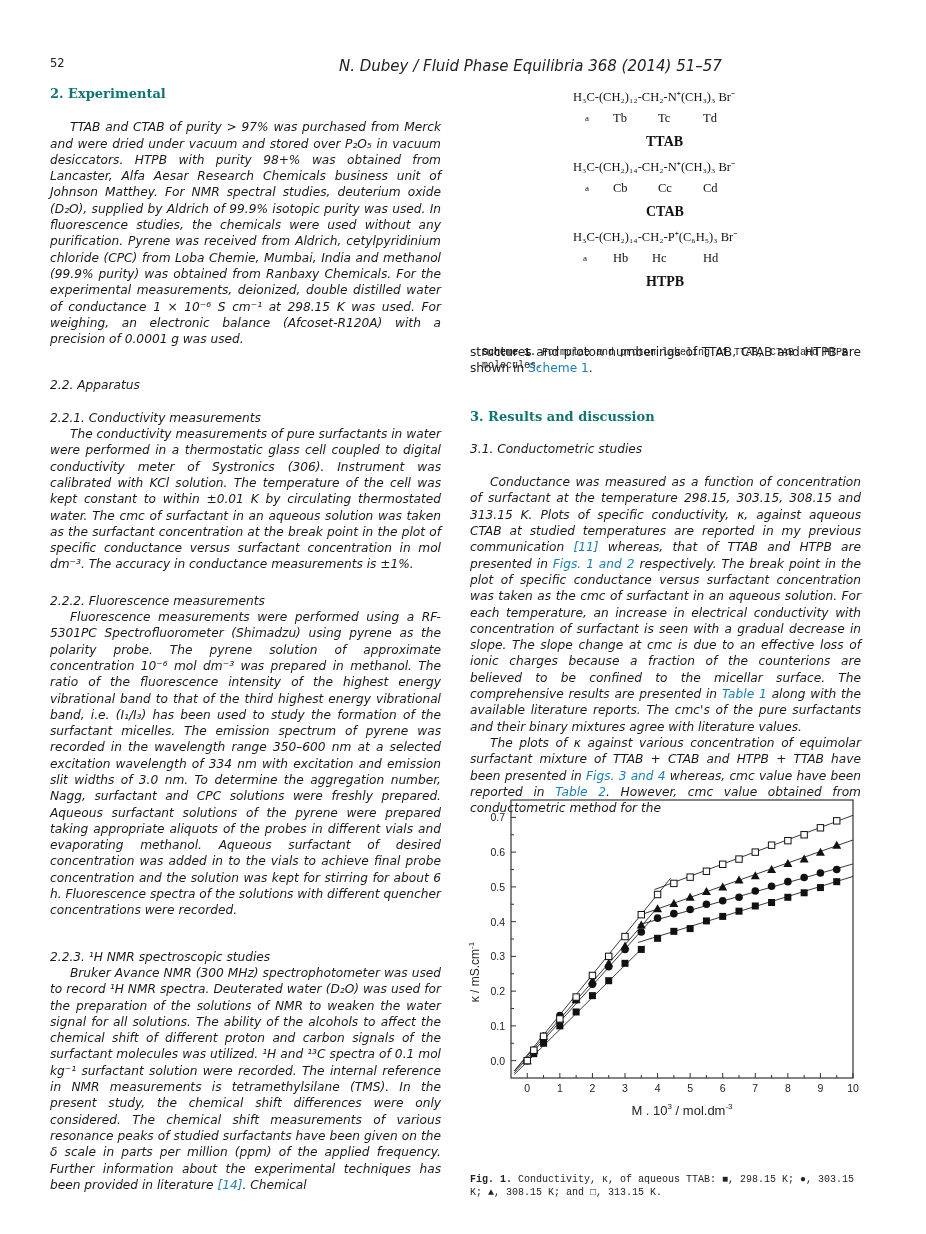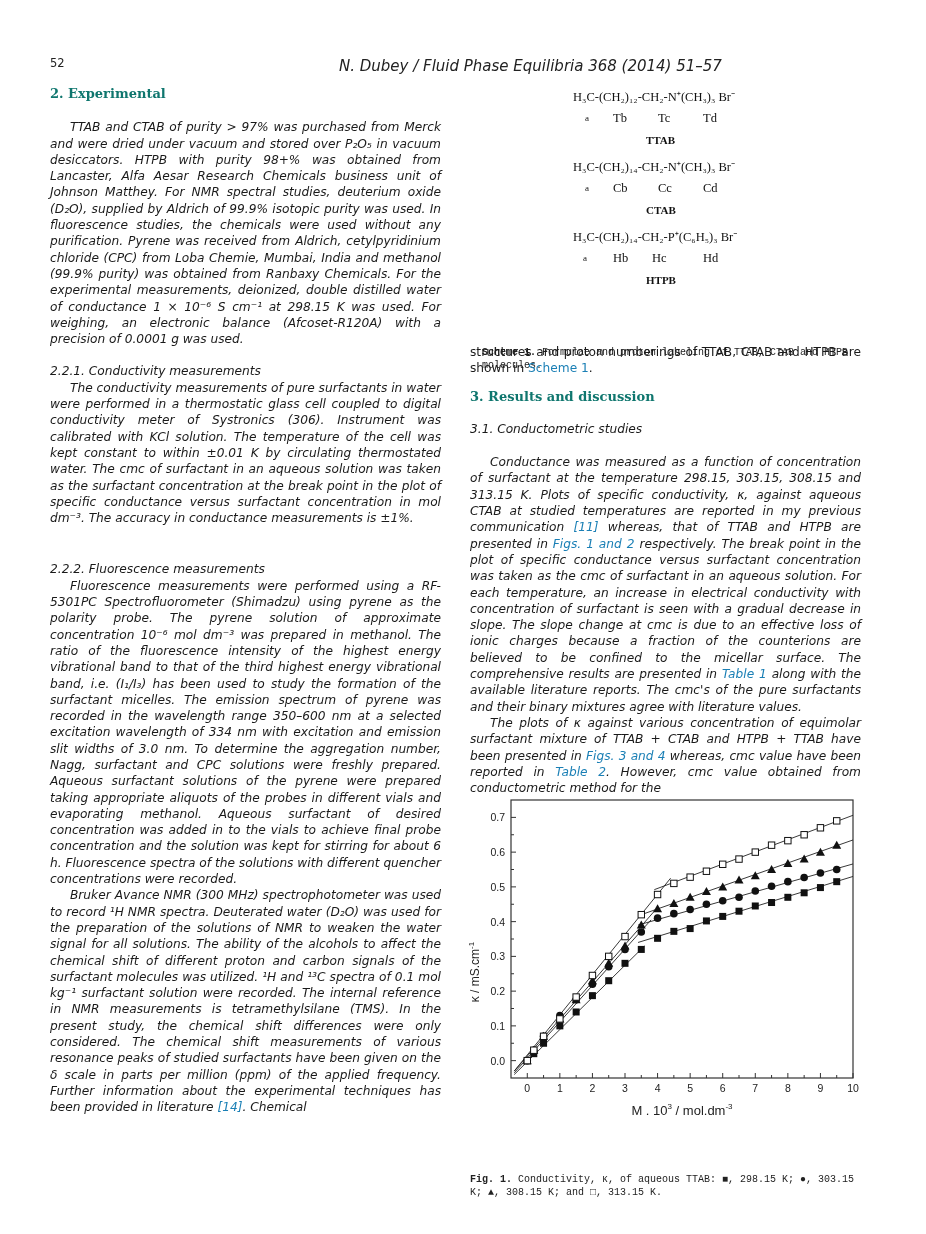--- a/index.html
+++ b/index.html
@@ -11,38 +11,40 @@
   .col { font-family: "DejaVu Sans", sans-serif; font-size: 12.2px; line-height: 16.3px; text-align: justify; color: #1a1a1a; }
   .left { left: 50px; width: 391px; }
   .right { left: 470px; width: 391px; }
   h2.sec { margin: 0; font-family: "DejaVu Serif", serif; font-weight: bold; font-size: 13px; color: #0f766e; }
   h3.sub { margin: 0; font-style: italic; font-weight: normal; font-size: 12.2px; font-family: "DejaVu Sans", sans-serif; }
   p { margin: 0; }
   .indent { text-indent: 20px; font-style: italic; }
   .link { color: #1a7fb5; }
   .scheme { left: 540px; width: 300px; font-family: "Liberation Serif", serif; font-size: 12.5px; text-align: left; color: #111; }
   .scheme .row { position: absolute; white-space: nowrap; }
-  .scheme .bold { font-weight: bold; font-size: 11px; }
+  .scheme .bold { font-weight: bold; font-size: 14px; }
   .caption { font-family: Liberation Mono, monospace; font-size: 10px; line-height: 13px; color: #222; margin-top: 40px; }
   .caption b { font-weight: bold; }
   svg text { font-family: "Liberation Sans", sans-serif; }
 </style>
 </head>
 <body>
 
 <div class="abs running pagenum">52</div>
 <div class="abs running" style="left:339px;">N. Dubey / Fluid Phase Equilibria 368 (2014) 51–57</div>
 
 <div class="abs col left" style="top:86px;">
   <h2 class="sec">2.  Experimental</h2>
   <p class="indent" style="margin-top:17px;">TTAB and CTAB of purity &gt; 97% was purchased from Merck and were dried under vacuum and stored over P₂O₅ in vacuum desiccators. HTPB with purity 98+% was obtained from Lancaster, Alfa Aesar Research Chemicals business unit of Johnson Matthey. For NMR spectral studies, deuterium oxide (D₂O), supplied by Aldrich of 99.9% isotopic purity was used. In fluorescence studies, the chemicals were used without any purification. Pyrene was received from Aldrich, cetylpyridinium chloride (CPC) from Loba Chemie, Mumbai, India and methanol (99.9% purity) was obtained from Ranbaxy Chemicals. For the experimental measurements, deionized, double distilled water of conductance 1 × 10⁻⁶ S cm⁻¹ at 298.15 K was used. For weighing, an electronic balance (Afcoset-R120A) with a precision of 0.0001 g was used.</p>
+  <h3 class="sub" style="margin-top:30px;">2.2.  Apparatus</h3>
   <h3 class="sub" style="margin-top:16px;">2.2.1.  Conductivity measurements</h3>
   <p class="indent">The conductivity measurements of pure surfactants in water were performed in a thermostatic glass cell coupled to digital conductivity meter of Systronics (306). Instrument was calibrated with KCl solution. The temperature of the cell was kept constant to within ±0.01 K by circulating thermostated water. The cmc of surfactant in an aqueous solution was taken as the surfactant concentration at the break point in the plot of specific conductance versus surfactant concentration in mol dm⁻³. The accuracy in conductance measurements is ±1%.</p>
-  <h3 class="sub" style="margin-top:35px;">2.2.2.  Fluorescence measurements</h3>
+  <h3 class="sub" style="margin-top:20px;">2.2.2.  Fluorescence measurements</h3>
   <p class="indent">Fluorescence measurements were performed using a RF-5301PC Spectrofluorometer (Shimadzu) using pyrene as the polarity probe. The pyrene solution of approximate concentration 10⁻⁶ mol dm⁻³ was prepared in methanol. The ratio of the fluorescence intensity of the highest energy vibrational band to that of the third highest energy vibrational band, i.e. (I₁/I₃) has been used to study the formation of the surfactant micelles. The emission spectrum of pyrene was recorded in the wavelength range 350–600 nm at a selected excitation wavelength of 334 nm with excitation and emission slit widths of 3.0 nm. To determine the aggregation number, Nagg, surfactant and CPC solutions were freshly prepared. Aqueous surfactant solutions of the pyrene were prepared taking appropriate aliquots of the probes in different vials and evaporating methanol. Aqueous surfactant of desired concentration was added in to the vials to achieve final probe concentration and the solution was kept for stirring for about 6 h. Fluorescence spectra of the solutions with different quencher concentrations were recorded.</p>
+  <h3 class="sub" style="margin-top:30px;">2.2.3.  ¹H NMR spectroscopic studies</h3>
   <p class="indent"><span>Bruker Avance NMR (300 MHz) spectrophotometer was used to record ¹H NMR spectra. Deuterated water (D₂O) was used for the preparation of the solutions of NMR to weaken the water signal for all solutions. The ability of the alcohols to affect the chemical shift of different proton and carbon signals of the surfactant molecules was utilized. ¹H and ¹³C spectra of 0.1 mol kg⁻¹ surfactant solution were recorded. The internal reference in NMR measurements is tetramethylsilane (TMS). In the present study, the chemical shift differences were only considered. The chemical shift measurements of various resonance peaks of studied surfactants have been given on the δ scale in parts per million (ppm) of the applied frequency. Further information about the experimental techniques has been provided in literature </span><span class="link">[14]</span><span>. Chemical</span></p>
 </div>
 
 <div class="abs scheme" style="top:88px; height:210px;">
   <div class="row" style="left:33px; top:0;">H₃C-(CH₂)₁₂-CH₂-N⁺(CH₃)₃   Br⁻</div>
   <div class="row" style="left:45px; top:25px; font-size:9px;">a</div>
   <div class="row" style="left:73px; top:23px;">Tb</div>
   <div class="row" style="left:118px; top:23px;">Tc</div>
   <div class="row" style="left:163px; top:23px;">Td</div>
   <div class="row bold" style="left:106px; top:46px;">TTAB</div>
@@ -58,21 +60,21 @@
   <div class="row" style="left:43px; top:165px; font-size:9px;">a</div>
   <div class="row" style="left:73px; top:163px;">Hb</div>
   <div class="row" style="left:112px; top:163px;">Hc</div>
   <div class="row" style="left:163px; top:163px;">Hd</div>
   <div class="row bold" style="left:106px; top:186px;">HTPB</div>
 </div>
 <div class="abs caption" style="left:482px; top:306px; width:380px;"><b>Scheme 1.</b><span> Formulae and proton labeling of TTAB, CTAB and HTPB molecules.</span></div>
 
 <div class="abs col right" style="top:344px;">
   <p><span>structures and proton numberings of TTAB, CTAB and HTPB are shown in </span><span class="link">Scheme 1</span><span>.</span></p>
-  <h2 class="sec" style="margin-top:12px;">3.  Results and discussion</h2>
+  <h2 class="sec" style="margin-top:32px;">3.  Results and discussion</h2>
   <h3 class="sub" style="margin-top:16px;">3.1.  Conductometric studies</h3>
   <p class="indent" style="margin-top:17px;"><span>Conductance was measured as a function of concentration of surfactant at the temperature 298.15, 303.15, 308.15 and 313.15 K. Plots of specific conductivity, κ, against aqueous CTAB at studied temperatures are reported in my previous communication </span><span class="link">[11]</span><span> whereas, that of TTAB and HTPB are presented in </span><span class="link">Figs. 1 and 2</span><span> respectively. The break point in the plot of specific conductance versus surfactant concentration was taken as the cmc of surfactant in an aqueous solution. For each temperature, an increase in electrical conductivity with concentration of surfactant is seen with a gradual decrease in slope. The slope change at cmc is due to an effective loss of ionic charges because a fraction of the counterions are believed to be confined to the micellar surface. The comprehensive results are presented in </span><span class="link">Table 1</span><span> along with the available literature reports. The cmc's of the pure surfactants and their binary mixtures agree with literature values.</span></p>
   <p class="indent"><span>The plots of κ against various concentration of equimolar surfactant mixture of TTAB + CTAB and HTPB + TTAB have been presented in </span><span class="link">Figs. 3 and 4</span><span> whereas, cmc value have been reported in </span><span class="link">Table 2</span><span>. However, cmc value obtained from conductometric method for the</span></p>
 </div>
 
 <svg class="abs" id="chart" style="left:0; top:0;" width="926" height="1234">
   <g id="axes">
       <rect x="511" y="800" width="342" height="278" fill="none" stroke="#333" stroke-width="1.2"></rect>
       <line x1="527.2857142857143" y1="1078" x2="527.2857142857143" y2="1073" stroke="#333"></line>
       <line x1="543.5714285714286" y1="1078" x2="543.5714285714286" y2="1075" stroke="#333"></line>

